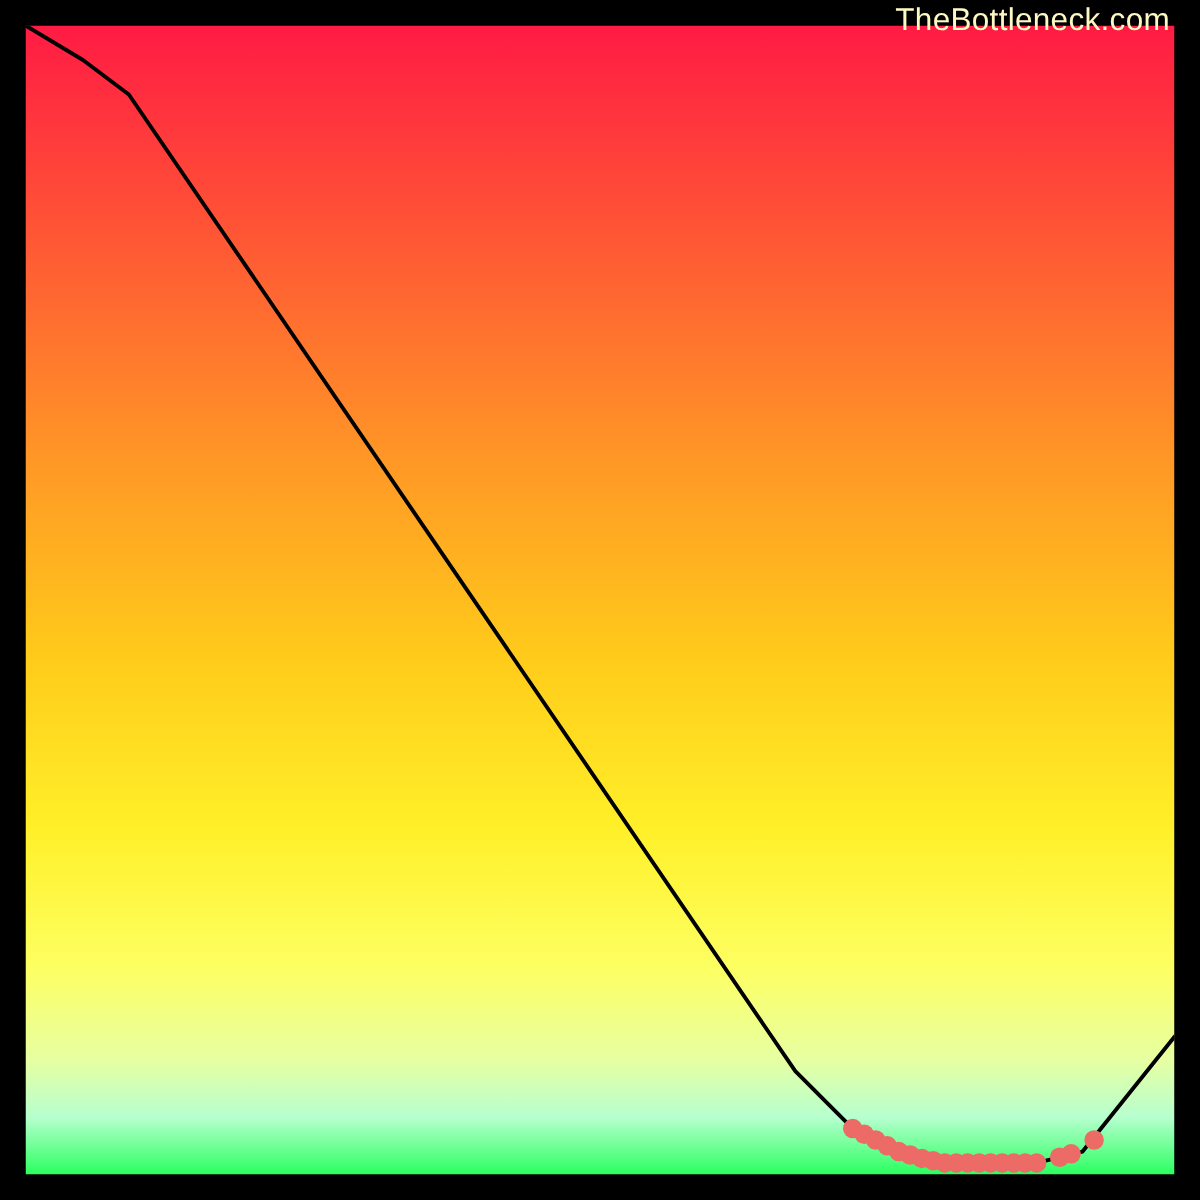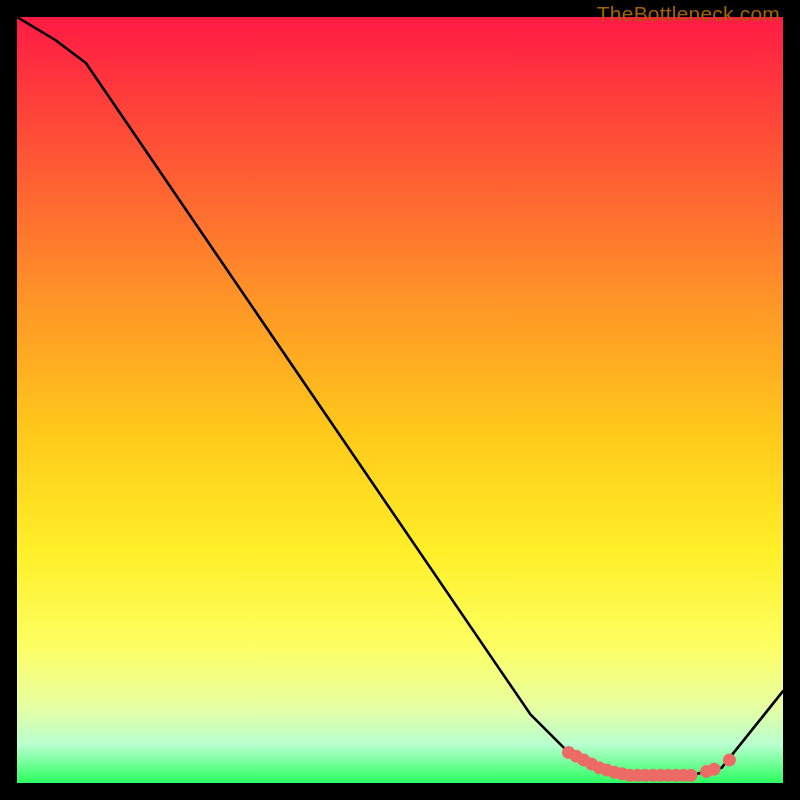--- a/index.html
+++ b/index.html
@@ -21,21 +21,21 @@
     position: absolute;
     left: 17px;
     top: 17px;
     width: 766px;
     height: 766px;
   }
   .attribution {
     position: absolute;
     top: 2px;
     right: 20px;
-    color: #a16207;
+    color: #fef9c3;
     font-size: 21px;
     font-weight: 400;
     letter-spacing: 0.2px;
   }
   svg { display: block; }
 </style>
 </head>
 <body>
 
 <div class="stage">

